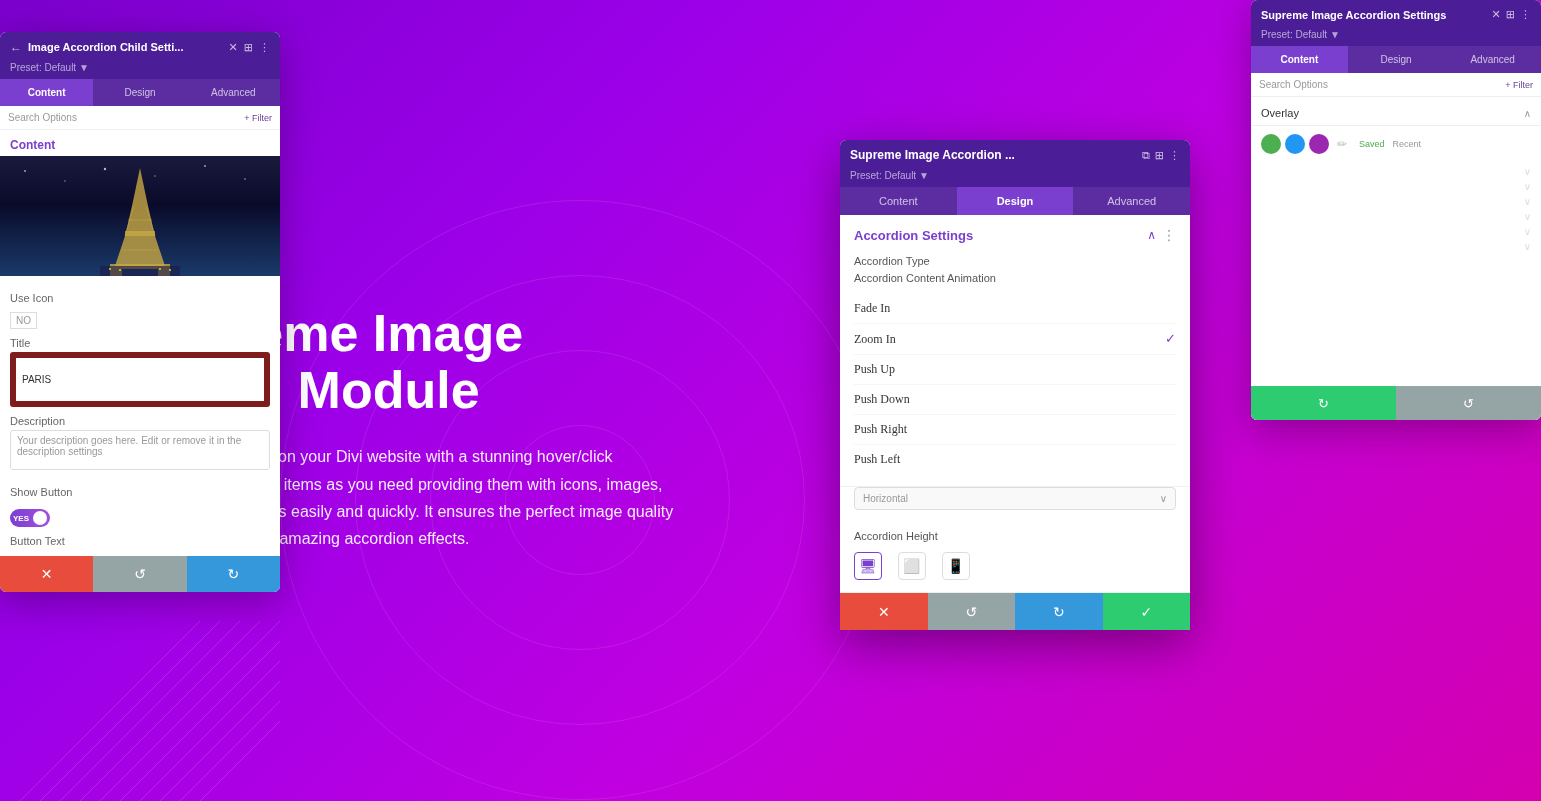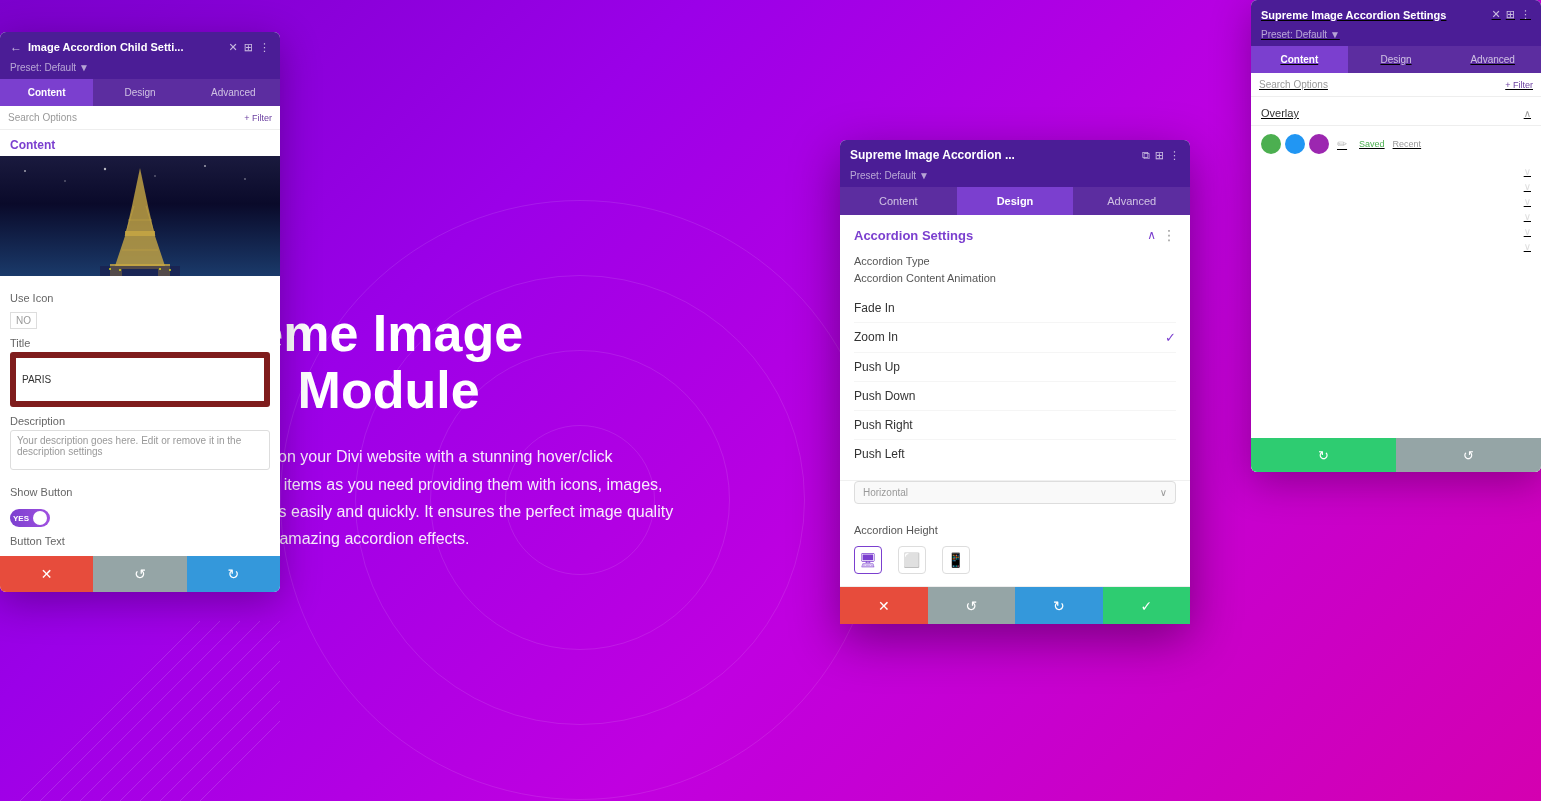--- a/index.html
+++ b/index.html
@@ -255,27 +255,26 @@
     .footer-btn.red { background: #e74c3c; color: white; }
     .footer-btn.gray { background: #95a5a6; color: white; }
     .footer-btn.blue { background: #3498db; color: white; }
 
     
     .panel-far-right {
       position: absolute;
       top: 0;
       right: 0;
       width: 290px;
-      height: 472px;
+      height: 420px;
       background: #fff;
       border-radius: 6px;
       box-shadow: 0 10px 40px rgba(0,0,0,0.3);
       overflow: hidden;
       z-index: 2;
-      text-decoration: underline;
     }
     .panel-far-right .header {
       background: #4b1d96;
       padding: 8px 10px;
       display: flex;
       align-items: center;
       gap: 6px;
     }
     .panel-far-right .header .title {
       flex: 1;
@@ -490,26 +489,27 @@
       color: #555;
       font-weight: 500;
       margin-bottom: 10px;
     }
 
     .animation-list {
       list-style: none;
     }
     .animation-item {
       display: flex;
-      align-items: flex-start;
+      align-items: flex-end;
       justify-content: space-between;
       padding: 7px 0;
       border-bottom: 1px solid #f5f5f5;
       font-size: 12px;
       color: #333;
+      font-family: Liberation Serif, serif;
     }
     .animation-item:last-child {
       border-bottom: none;
     }
     .animation-check {
       color: #7b3fcf;
       font-size: 13px;
     }
 
     .dropdown-select-row {

